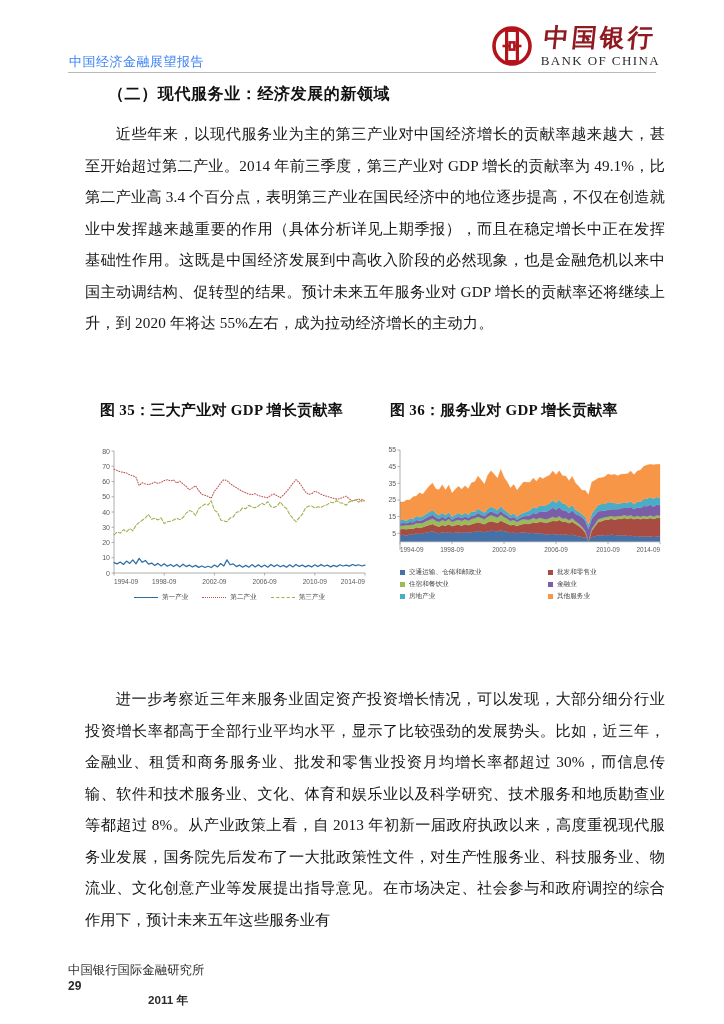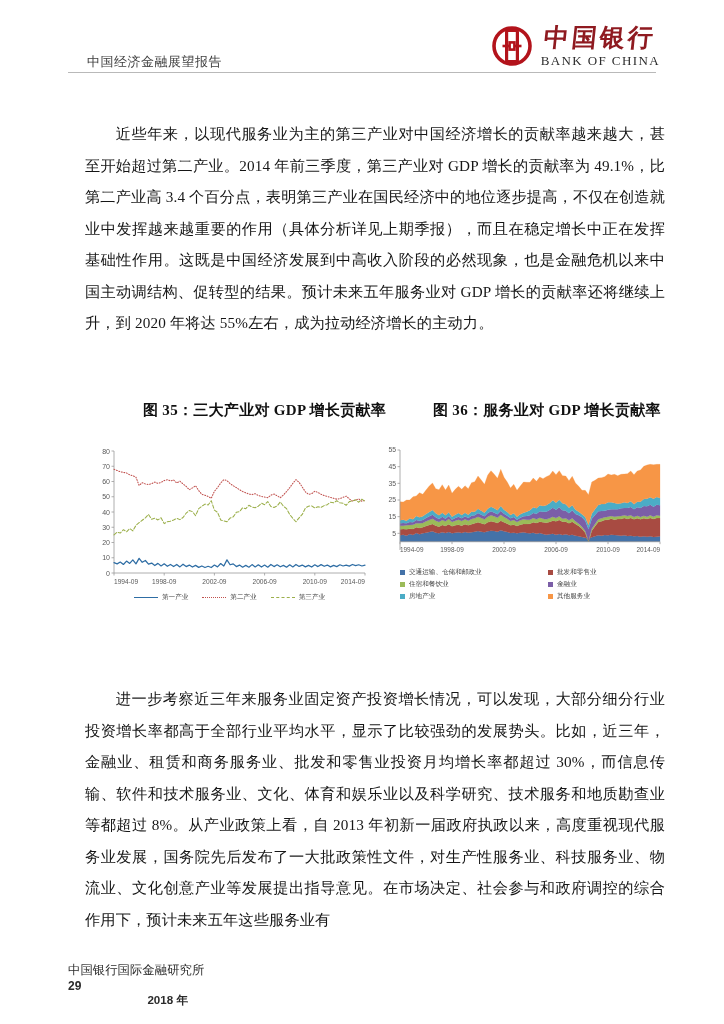--- a/index.html
+++ b/index.html
@@ -29,24 +29,24 @@
   .header-rule {
     position: absolute;
     left: 68px;
     top: 72px;
     width: 588px;
     height: 1px;
     background: #b9b9b9;
   }
   .header-title {
     position: absolute;
-    left: 87px;
+    left: 69px;
     top: 53px;
     font-size: 13px;
-    color: #404040;
+    color: #3b82f6;
     letter-spacing: 0.5px;
     white-space: nowrap;
     font-family: "Liberation Serif", "DejaVu Serif", serif;
   }
   .logo-block {
     position: absolute;
     right: 64px;
     top: 22px;
     height: 48px;
     display: flex;
@@ -125,21 +125,20 @@
     position: absolute;
     left: 100px;
     top: 401px;
     width: 570px;
     display: flex;
     font-size: 15px;
     font-weight: bold;
     color: #111;
     letter-spacing: 0.3px;
     white-space: nowrap;
-    margin-left: 43px;
   }
   .fig-title-1 { width: 290px; }
   .fig-title-2 { width: 280px; }
 
   
   .chart-box {
     position: absolute;
     top: 443px;
     background: #ffffff;
     box-sizing: border-box;
@@ -223,20 +222,21 @@
           <line x1="22.4" y1="20" x2="29.5" y2="20" stroke="#b3131b" stroke-width="2.6"></line>
         </svg>
       </div>
       <div class="logo-text-wrap">
         <div class="logo-cn">中国银行</div>
         <div class="logo-en">BANK OF CHINA</div>
       </div>
     </div>
   </div>
 
+  <div class="section-heading">（二）现代服务业：经济发展的新领域</div>
 
   <div class="para p1"><span class="indent"></span><span>近些年来，以现代服务业为主的第三产业对中国经济增长的贡献率越来越大，甚至开始超过第二产业。2014 年前三季度，第三产业对 GDP 增长的贡献率为 49.1%，比第二产业高 3.4 个百分点，表明第三产业在国民经济中的地位逐步提高，不仅在创造就业中发挥越来越重要的作用（具体分析详见上期季报），而且在稳定增长中正在发挥基础性作用。这既是中国经济发展到中高收入阶段的必然现象，也是金融危机以来中国主动调结构、促转型的结果。预计未来五年服务业对 GDP 增长的贡献率还将继续上升，到 2020 年将达 55%左右，成为拉动经济增长的主动力。</span></div>
 
   <div class="fig-titles">
     <div class="fig-title-1">图 35：三大产业对 GDP 增长贡献率</div>
     <div class="fig-title-2">图 36：服务业对 GDP 增长贡献率</div>
   </div>
 
   <div class="chart-box" id="chart-left">
     <svg class="plot-svg" id="svg-left" width="283" height="150" viewBox="0 0 283 150">
@@ -358,16 +358,16 @@
         </div>
     </div>
   </div>
 
 
   <div class="para p2"><span class="indent"></span><span>进一步考察近三年来服务业固定资产投资增长情况，可以发现，大部分细分行业投资增长率都高于全部行业平均水平，显示了比较强劲的发展势头。比如，近三年，金融业、租赁和商务服务业、批发和零售业投资月均增长率都超过 30%，而信息传输、软件和技术服务业、文化、体育和娱乐业以及科学研究、技术服务和地质勘查业等都超过 8%。从产业政策上看，自 2013 年初新一届政府执政以来，高度重视现代服务业发展，国务院先后发布了一大批政策性文件，对生产性服务业、科技服务业、物流业、文化创意产业等发展提出指导意见。在市场决定、社会参与和政府调控的综合作用下，预计未来五年这些服务业有</span></div>
 
   <div class="footer">
     <div class="footer-left">中国银行国际金融研究所</div>
     <div class="footer-mid">29</div>
-    <div class="footer-right">2018 年</div>
+    <div class="footer-right">2011 年</div>
   </div>
 
 </div>
 
 </body></html>

